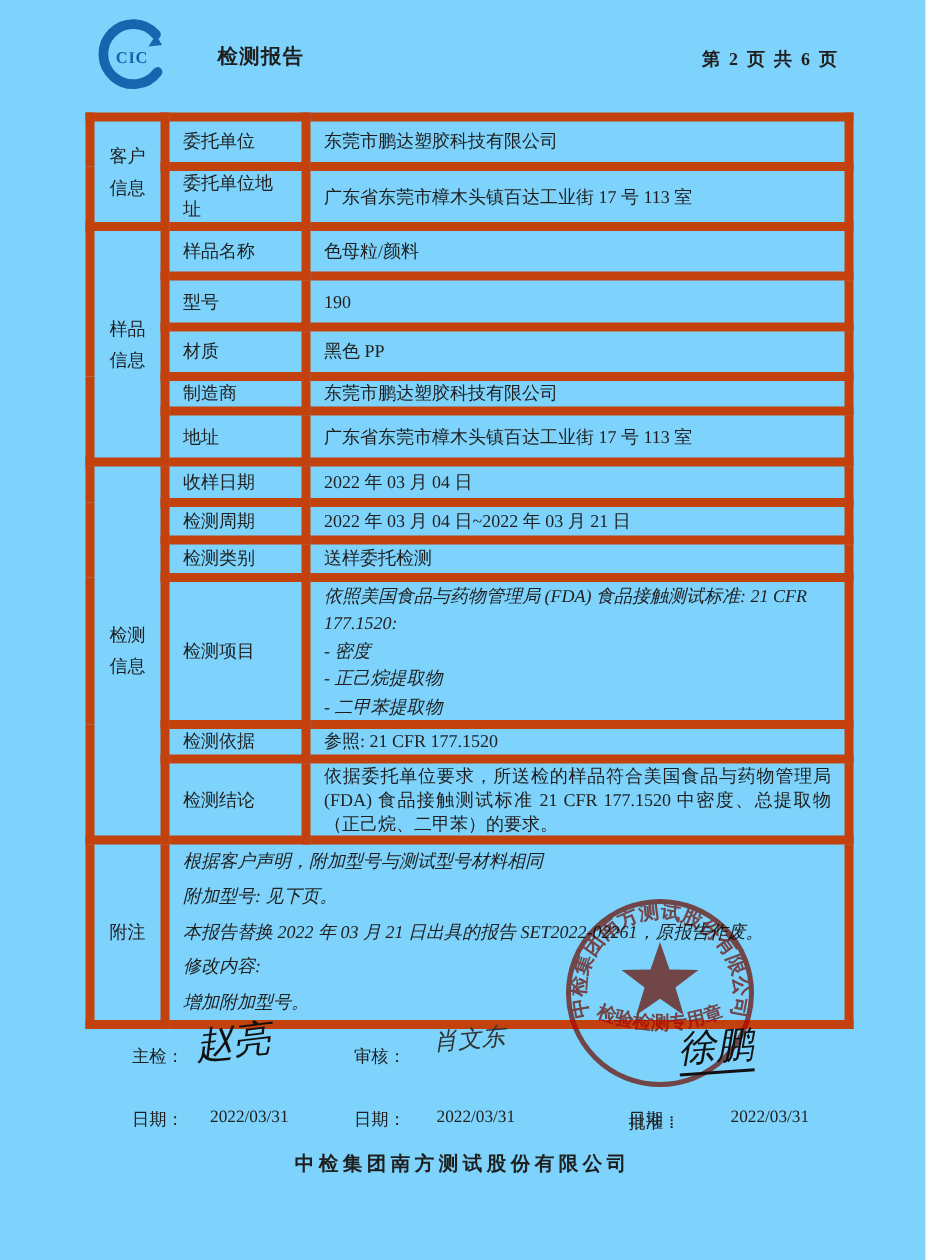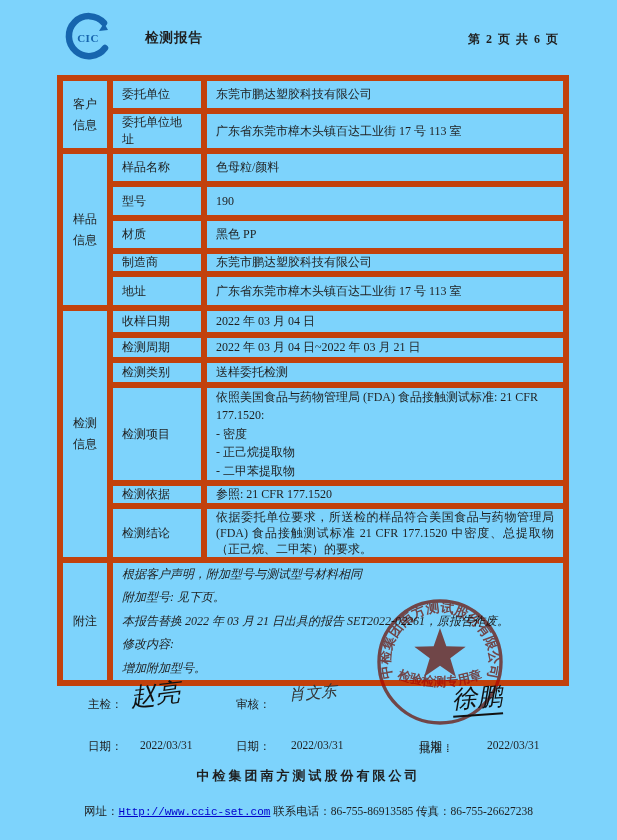--- a/index.html
+++ b/index.html
@@ -13,21 +13,21 @@
   .h-no { position:absolute; left:236px; top:31px; font-size:11.5px; font-weight:bold; }
   .h-page { position:absolute; left:468px; top:31px; font-size:12px; font-weight:bold; letter-spacing:1.5px; }
 
   
   table.report { position:absolute; left:57px; top:75px; width:506px; border-collapse:collapse; table-layout:fixed; font-size:12px; }
   table.report td { border:6px solid #c2410c; padding:0 9px; vertical-align:middle; overflow:hidden; }
   td.sec { text-align:center; padding:0 4px; }
   td.sec span { display:block; line-height:21px; }
   td.fld { padding-left:11px; }
   td.val { padding-left:12px; }
-  td.multiline { vertical-align:middle; padding-top:3px; padding-bottom:3px; }
+  td.multiline { vertical-align:middle; padding-top:3px; padding-bottom:3px;font-style:italic; }
   td.multiline span { display:block; line-height:18.4px; }
   td.conclusion { line-height:16px; text-align:justify; padding-top:2px; padding-bottom:2px; }
   td.notes { vertical-align:top; padding-top:5px;font-style:italic; }
   td.notes span { display:block; line-height:23.4px; }
 
   
   .stamp { position:absolute; left:372px; top:594px; width:136px; height:136px; opacity:0.87; mix-blend-mode:multiply; }
 
   
   .sig-role { position:absolute; font-size:11.5px; }
@@ -174,19 +174,14 @@
   <span class="hand hand-3">徐鹏</span>
 
   <span class="date-lbl" style="left:88px">日期：</span>
   <span class="date-val" style="left:140px">2022/03/31</span>
   <span class="date-lbl" style="left:236px">日期：</span>
   <span class="date-val" style="left:291px">2022/03/31</span>
   <span class="date-lbl" style="left:419px">日期：</span>
   <span class="date-val" style="left:487px">2022/03/31</span>
 
   <div class="f-company">中检集团南方测试股份有限公司</div>
-  <div class="f-web">
-    <span>网址：</span><a class="link" href="#">Http://www.ccic-set.com</a>
-    <span>联系电话：</span><span>86-755-86913585</span>
-    <span>传真：</span><span>86-755-26627238</span>
-  </div>
 
 </div>
 
 </body></html>

